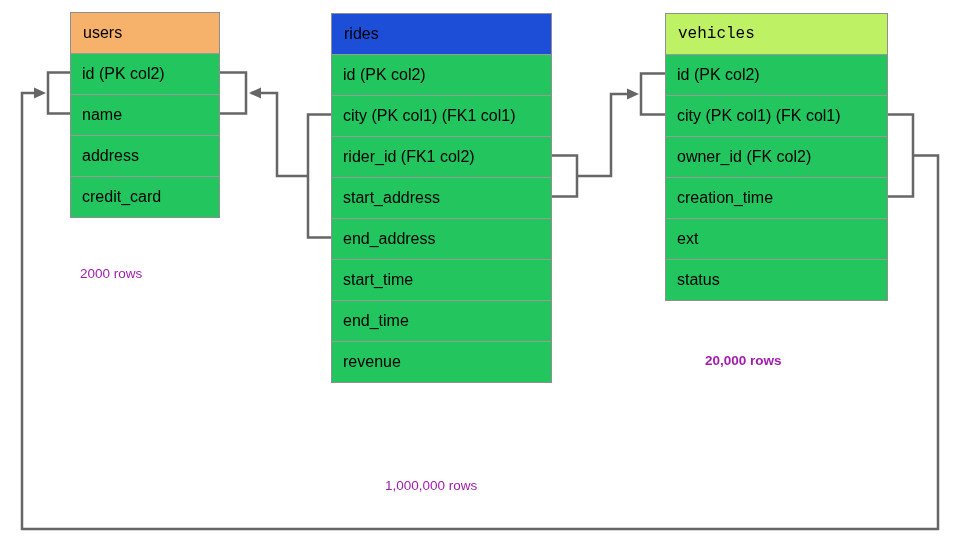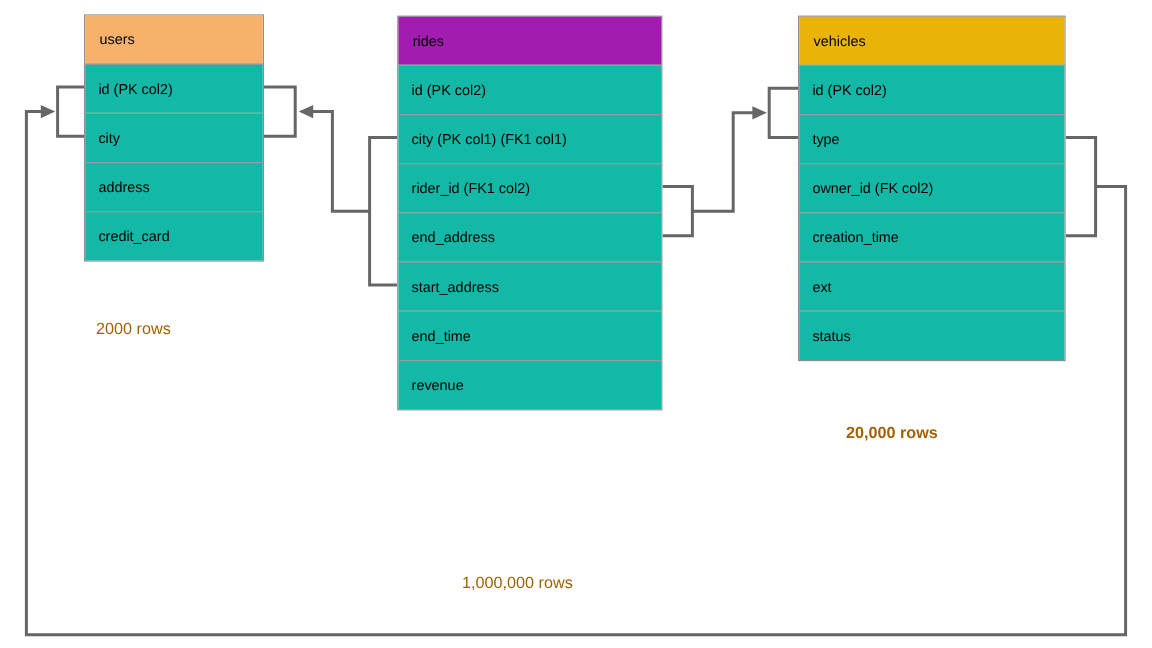--- a/index.html
+++ b/index.html
@@ -6,31 +6,31 @@
   .canvas{
     position:relative;width:960px;height:540px;background:#ffffff;overflow:hidden;
     font-family:"Liberation Sans",sans-serif;color:#000;
   }
   .wires{position:absolute;left:0;top:0;width:960px;height:540px;}
   .db-table{
     position:absolute;background:#fff;border:1px solid #8f8f8f;box-sizing:border-box;
   }
   .db-table .hdr{
     height:40px;display:flex;align-items:center;padding-left:12px;
-    font-size:12px;box-sizing:border-box;
+    font-size:16px;box-sizing:border-box;
   }
   .db-table .row{
     height:41px;display:flex;align-items:center;padding-left:11px;
-    font-size:12px;border-top:1px solid #9a9a9a;box-sizing:border-box;background:#14b8a6;
+    font-size:16px;border-top:1px solid #9a9a9a;box-sizing:border-box;background:#22c55e;
   }
   .t-users{left:70px;top:12px;width:150px;}
   .t-rides{left:331px;top:13px;width:221px;}
   .t-vehicles{left:665px;top:13px;width:223px;}
   .rowcount{
-    position:absolute;font-size:13.5px;color:#a16207;
+    position:absolute;font-size:13.5px;color:#a21caf;
   }
   .rc-users{left:80px;top:266px;}
   .rc-rides{left:341px;top:478px;margin-left:44px;}
   .rc-vehicles{left:705px;top:353px;font-weight:bold;}
 </style>
 </head>
 <body>
 
 <div class="canvas">
 
@@ -54,42 +54,43 @@
       <path d="M888,114.5 H913 V196.5 H888"></path>
       <path d="M913,155.5 H938 V529 H22 V93 H36"></path>
       <path d="M70,72.5 H48 V113.5 H70"></path>
       <polygon points="46,93 34,87.5 34,98.5" fill="#666666" stroke="none"></polygon>
     </g>
   </svg>
 
   <div class="db-table t-users">
     <div class="hdr" style="background: rgb(246, 178, 107);">users</div>
     <div class="row">id (PK col2)</div>
-    <div class="row">city</div>
+    <div class="row">name</div>
     <div class="row">address</div>
     <div class="row">credit_card</div>
   </div>
   <div class="rowcount rc-users">2000 rows</div>
 
   <div class="db-table t-rides">
-    <div class="hdr" style="background: #a21caf;">rides</div>
+    <div class="hdr" style="background: #1d4ed8;">rides</div>
     <div class="row">id (PK col2)</div>
     <div class="row">city (PK col1) (FK1 col1)</div>
     <div class="row">rider_id (FK1 col2)</div>
+    <div class="row">start_address</div>
     <div class="row">end_address</div>
-    <div class="row">start_address</div>
+    <div class="row">start_time</div>
     <div class="row">end_time</div>
     <div class="row">revenue</div>
   </div>
   <div class="rowcount rc-rides">1,000,000 rows</div>
 
   <div class="db-table t-vehicles">
-    <div class="hdr" style="background: #eab308;">vehicles</div>
+    <div class="hdr" style="background: #bef264; font-family: Liberation Mono, monospace;">vehicles</div>
     <div class="row">id (PK col2)</div>
-    <div class="row">type</div>
+    <div class="row">city (PK col1) (FK col1)</div>
     <div class="row">owner_id (FK col2)</div>
     <div class="row">creation_time</div>
     <div class="row">ext</div>
     <div class="row">status</div>
   </div>
   <div class="rowcount rc-vehicles">20,000 rows</div>
 
 </div>
 
 </body></html>

